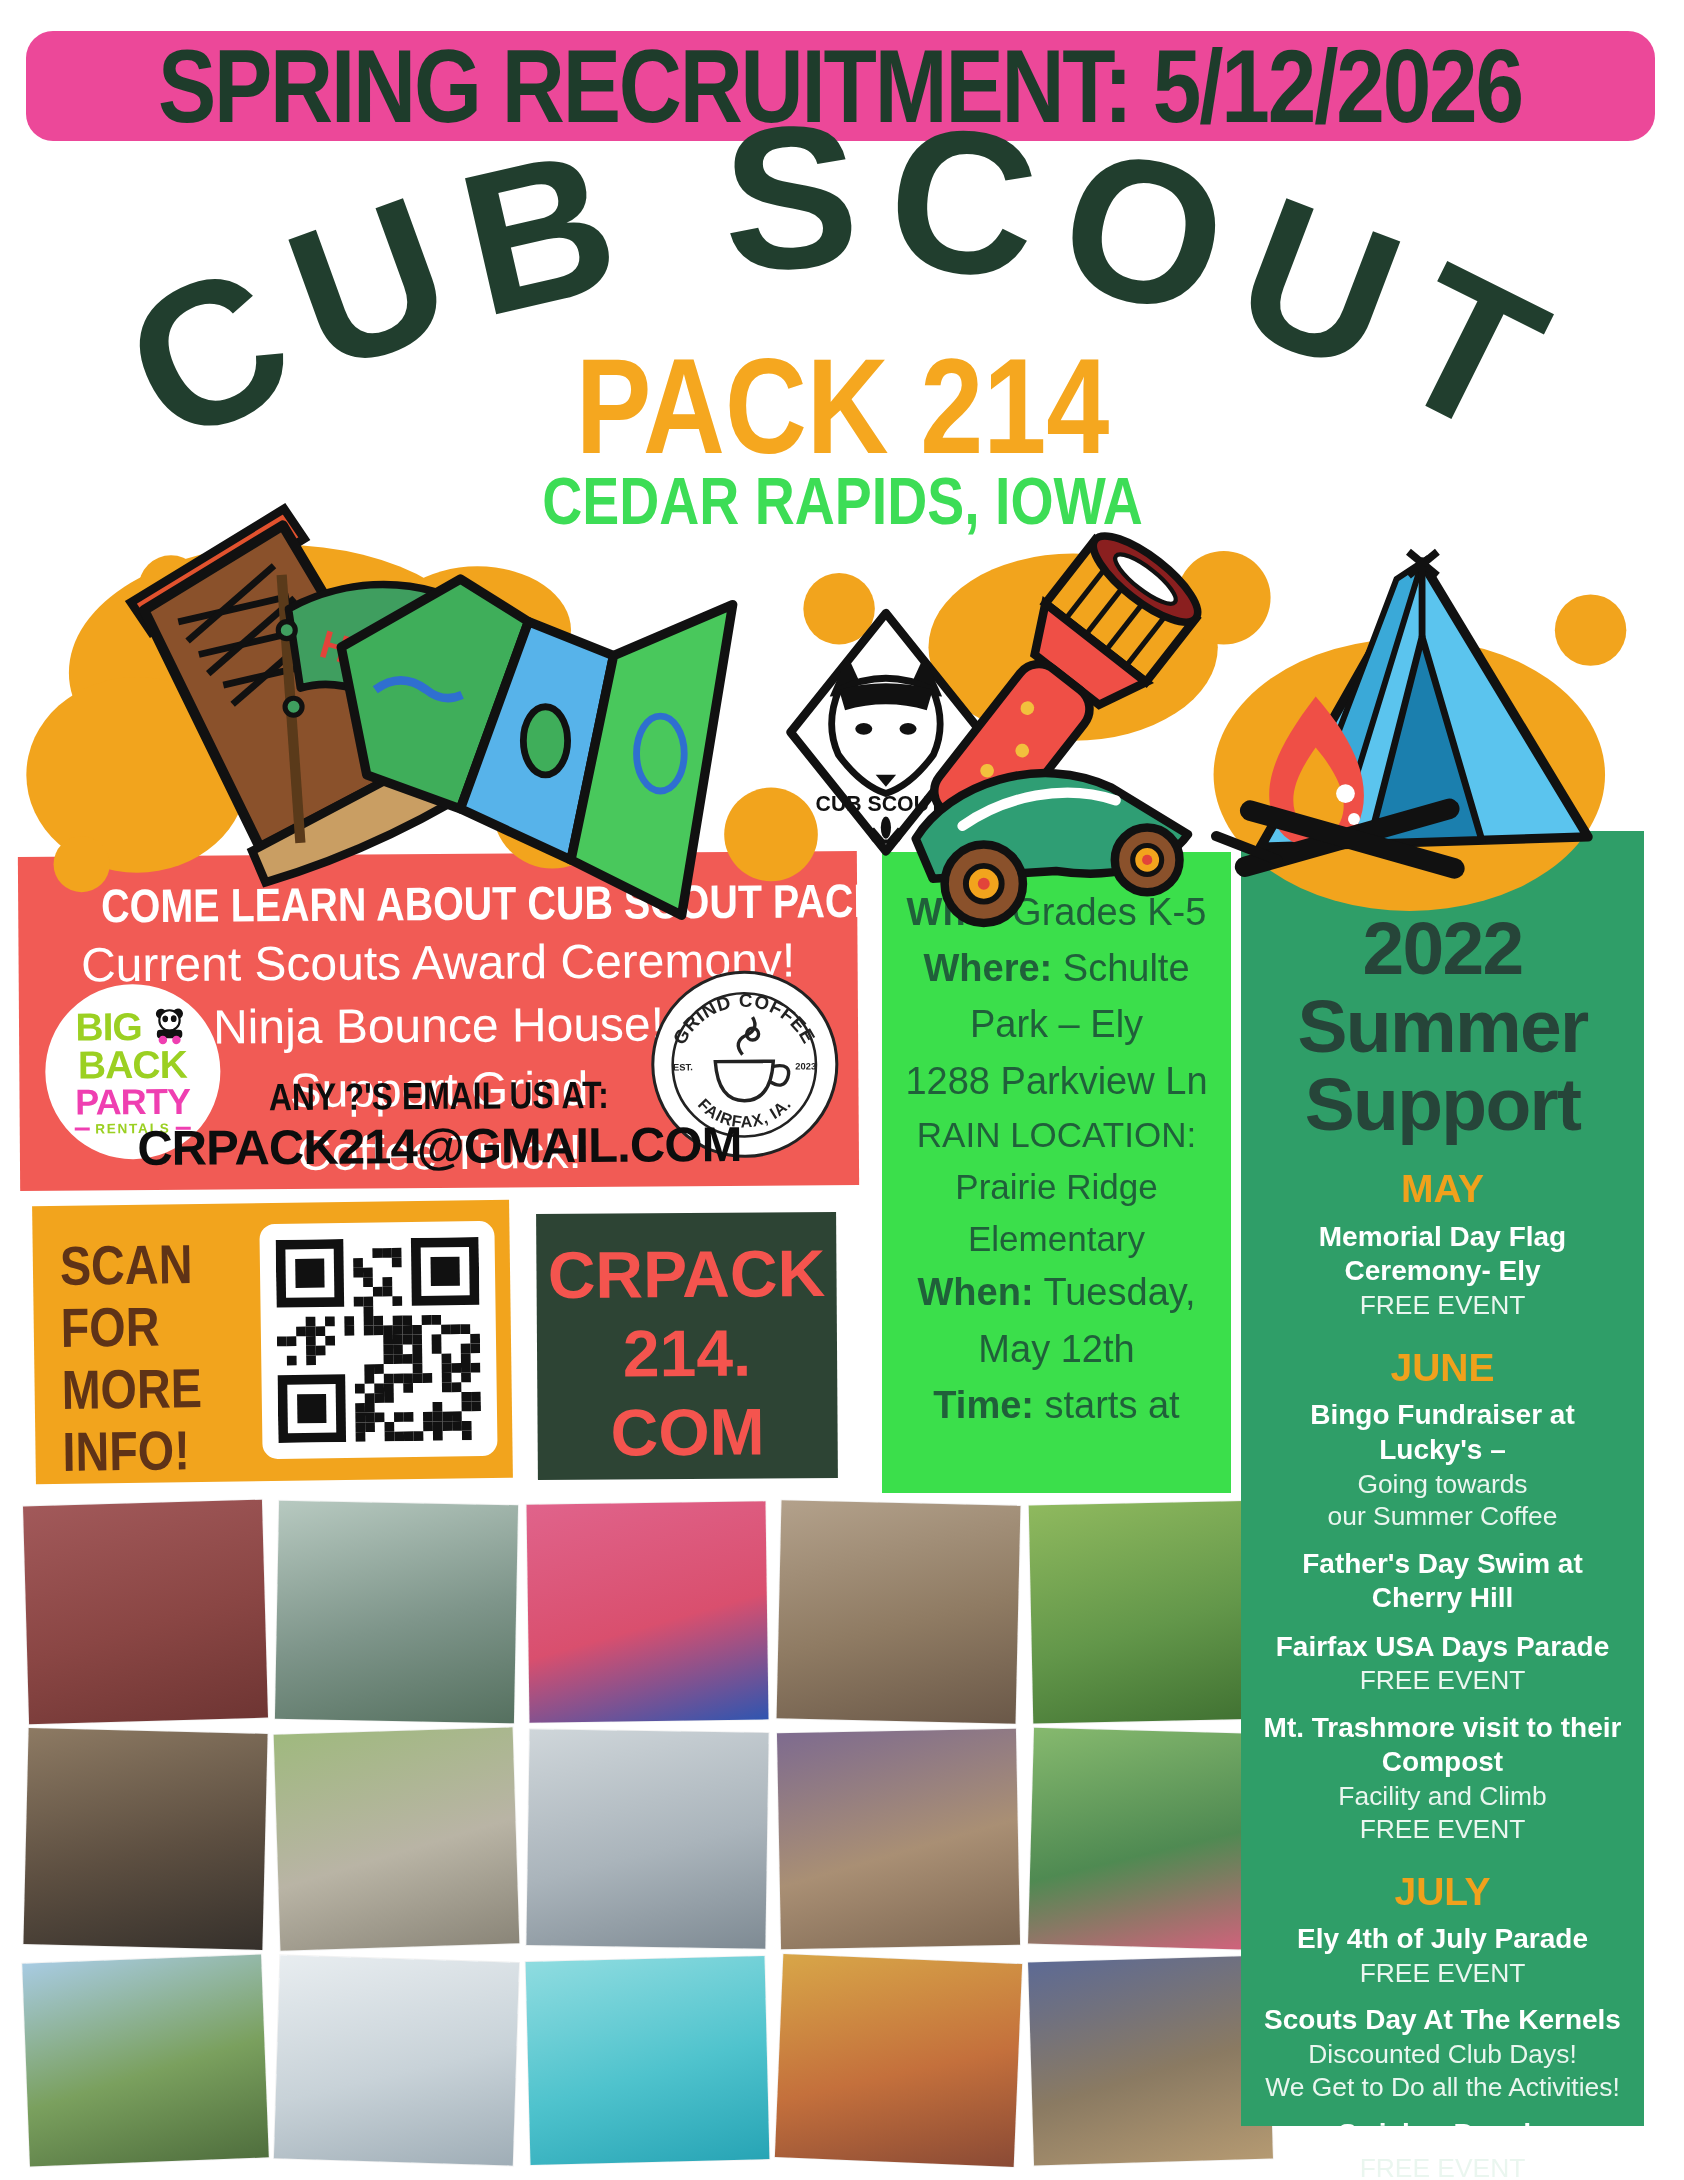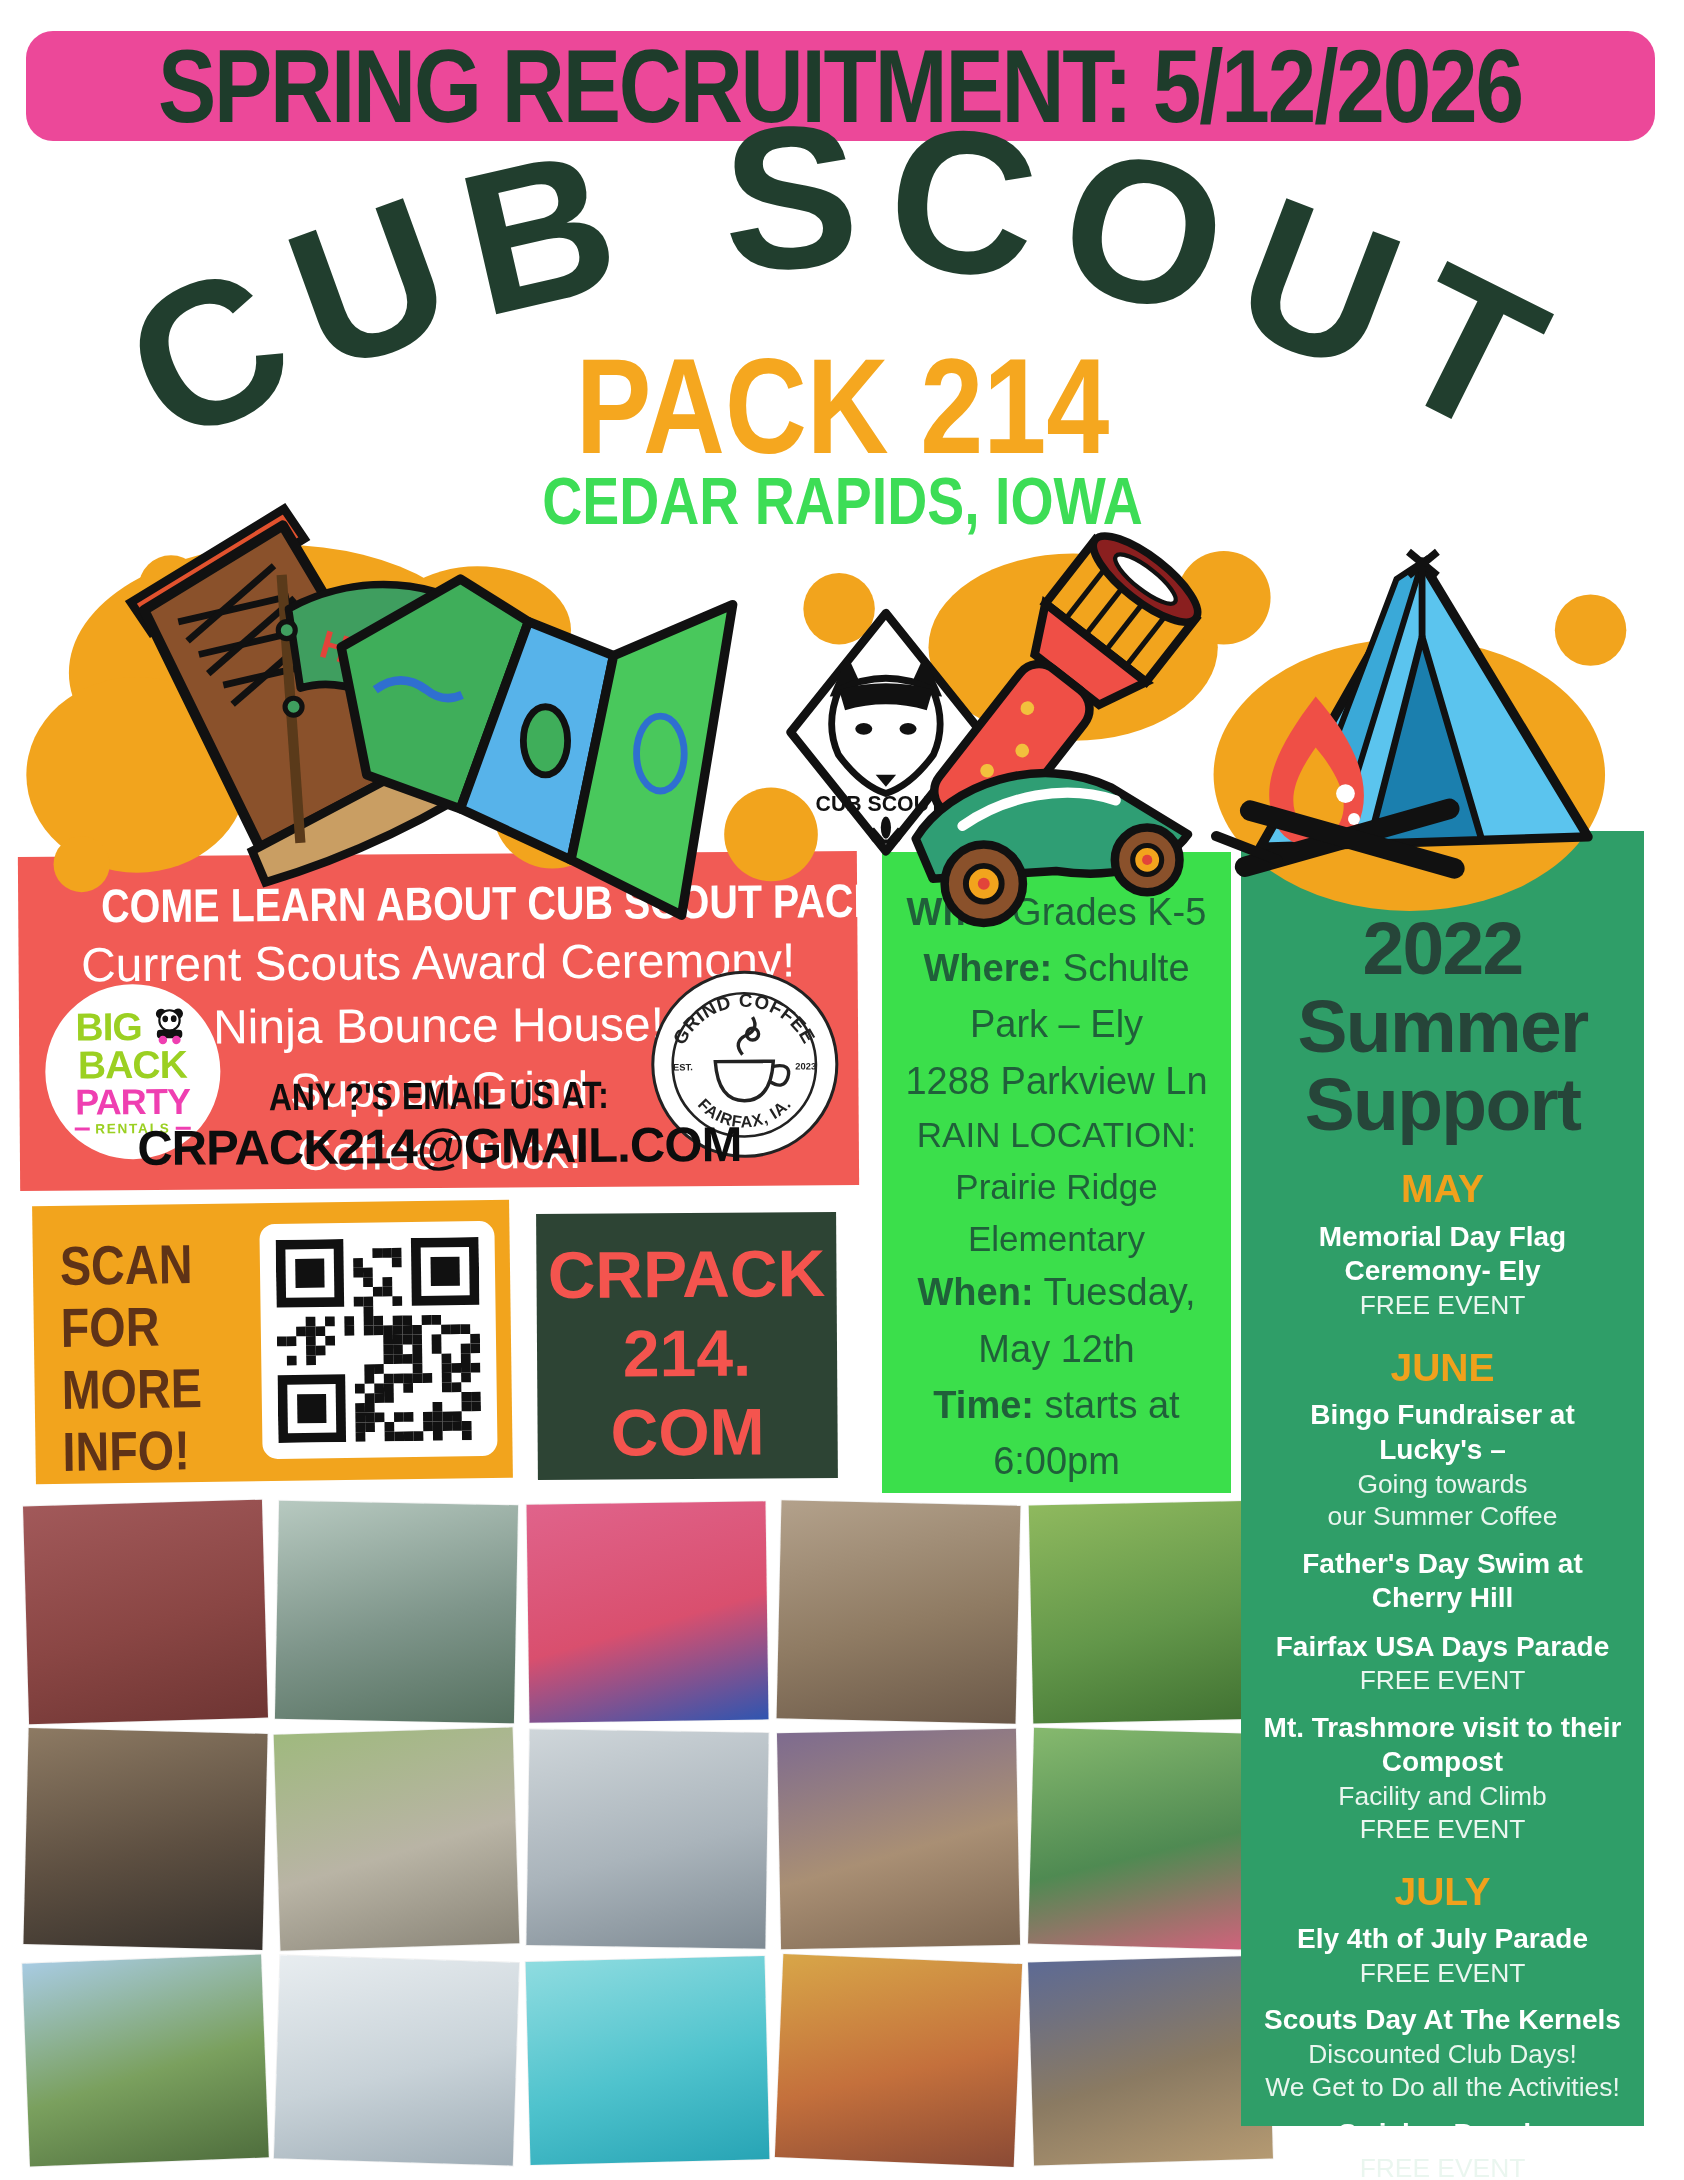--- a/index.html
+++ b/index.html
@@ -267,21 +267,20 @@
       <div class="ev-row"><span class="ev-b">Who:</span> Grades K-5</div>
       <div class="ev-row"><span class="ev-b">Where:</span>  Schulte</div>
       <div class="ev-row">Park – Ely</div>
       <div class="ev-row">1288 Parkview Ln</div>
       <div class="ev-row small">RAIN LOCATION:</div>
       <div class="ev-row small">Prairie Ridge</div>
       <div class="ev-row small">Elementary</div>
       <div class="ev-row"><span class="ev-b">When:</span> Tuesday,</div>
       <div class="ev-row">May 12th</div>
       <div class="ev-row"><span class="ev-b">Time:</span> starts at</div>
-      <div class="ev-row">6:00pm</div>
     </div>
 
   <div class="scan-box">
     <div class="scan-text">
       <div><span class="cond-l">SCAN</span></div>
       <div><span class="cond-l">FOR</span></div>
       <div><span class="cond-l">MORE</span></div>
       <div><span class="cond-l">INFO!</span></div>
     </div>
     <div class="qr-panel">

